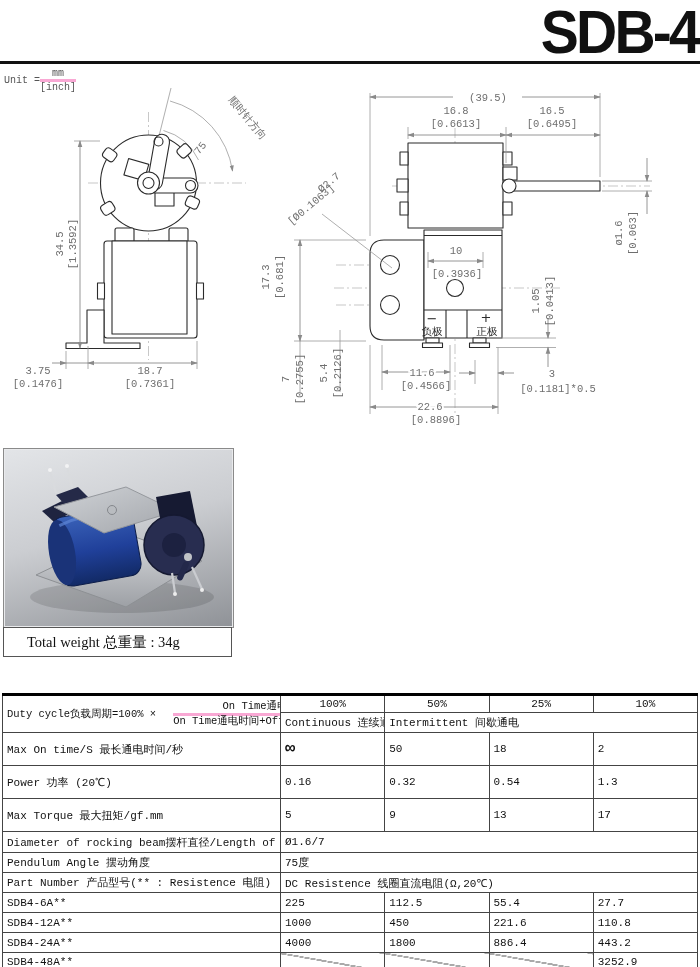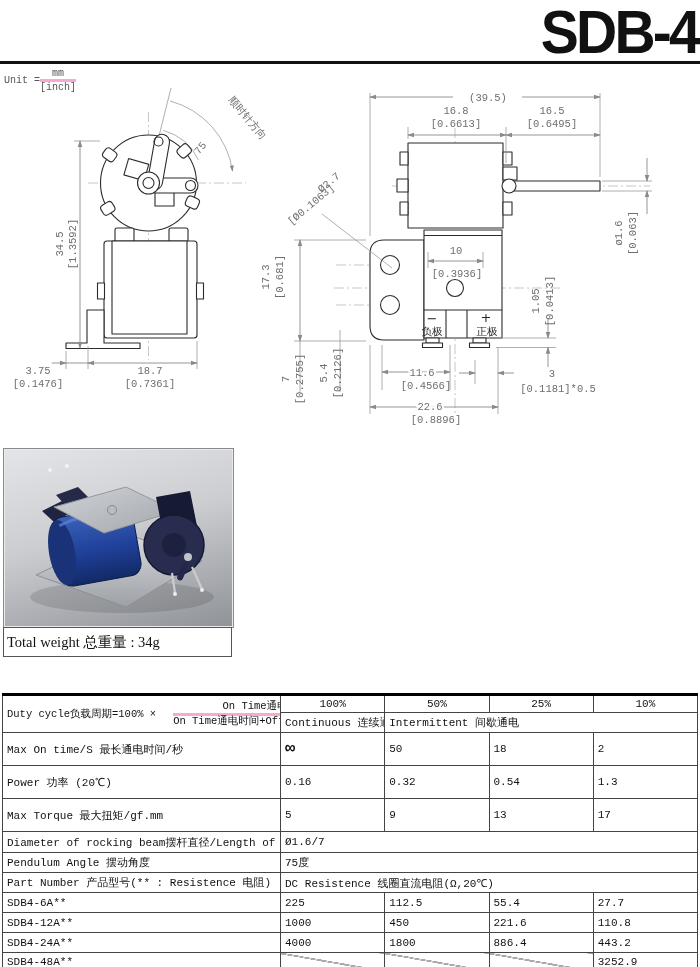--- a/index.html
+++ b/index.html
@@ -23,21 +23,21 @@
   .dm{stroke:#8a8a8a;stroke-width:0.9;fill:none;}
   .cl{stroke:#b0b0b0;stroke-width:0.7;stroke-dasharray:10 3 2 3;fill:none;}
   text.t{font:10.5px "Liberation Mono","DejaVu Sans Mono",monospace;fill:#6e6e6e;}
   text.tc{font:10.5px "DejaVu Sans",sans-serif;fill:#2b2b2b;}
   text.sign{font:13px "DejaVu Sans",sans-serif;fill:#2b2b2b;}
   text.halo{stroke:#fff;stroke-width:4px;paint-order:stroke;}
   
   .photoFrame{position:absolute;left:3px;top:448px;width:229px;height:178px;border:1px solid #8a8a8a;
               background:linear-gradient(165deg,#e3e5e8 0%,#cbcdd1 45%,#8f9297 100%);box-shadow:inset 0 0 0 1px #e9eaec;}
   .caption{position:absolute;left:3px;top:627px;width:229px;height:30px;border:1px solid #555;box-sizing:border-box;
-           font-family:"Liberation Serif","DejaVu Serif",serif;font-size:14.5px;line-height:28px;padding-left:3px;color:#111;background:#fff;}
+           font-family:"Liberation Serif","DejaVu Serif",serif;font-size:14.5px;line-height:28px;padding-left:23px;color:#111;background:#fff;}
   
   table.spec{position:absolute;left:2px;top:693px;width:696px;border-collapse:collapse;table-layout:fixed;
              font-size:11px;color:#111;}
   table.spec{border:1px solid #000;border-top:3px solid #000;border-bottom:4px solid #000;}
   table.spec td,table.spec th{border:1px solid #444;padding:0 4px;font-weight:normal;overflow:hidden;white-space:nowrap;}
   td.lab{text-align:left;padding-left:6px;}
   td.val,th.val{}
   .dutyCell{display:flex;align-items:center;gap:17px;font-size:10.5px;}
   .dutyCell .frac{font-size:10.5px;}
   .inf{font-size:17px;font-weight:bold;line-height:0.8;}

